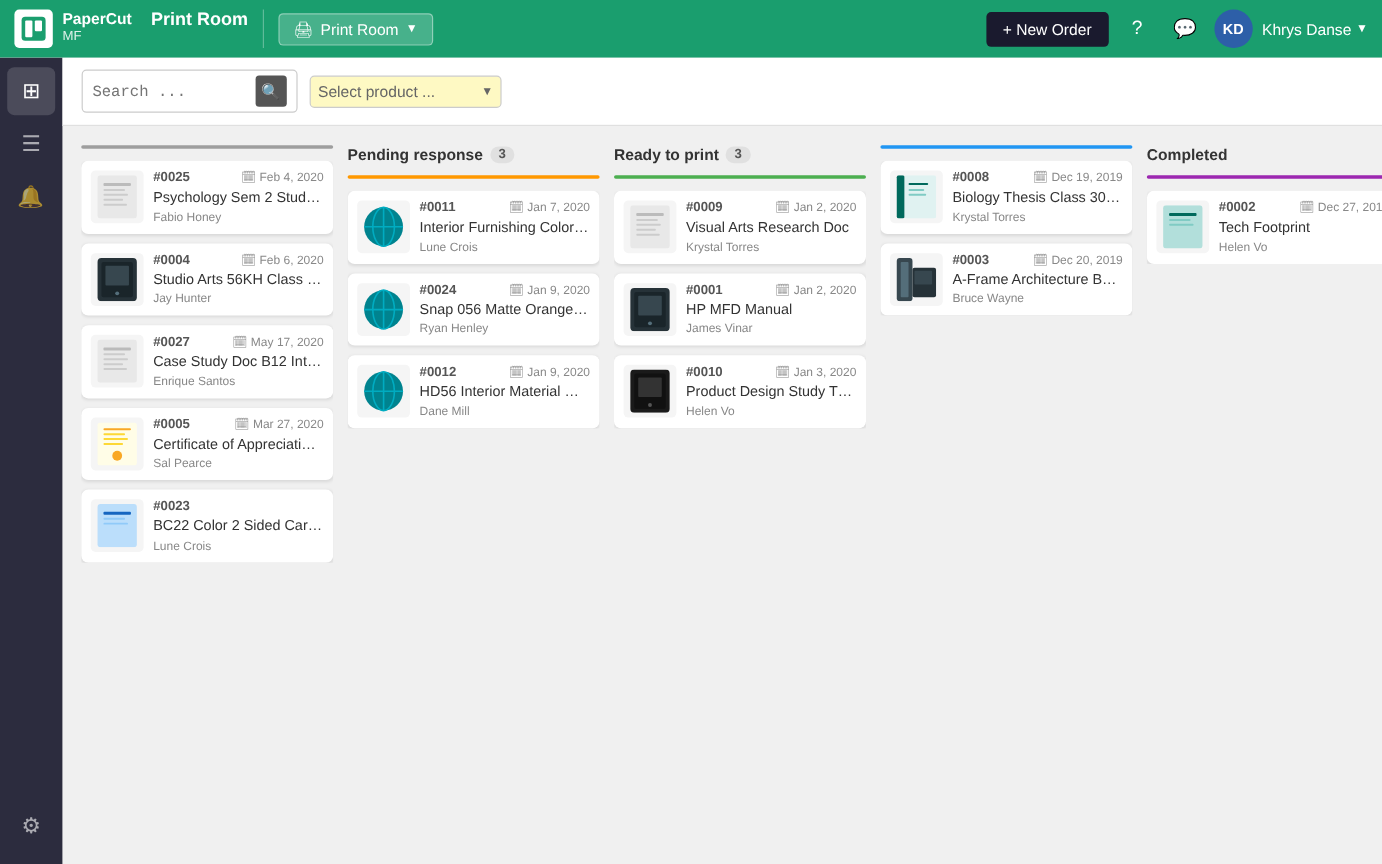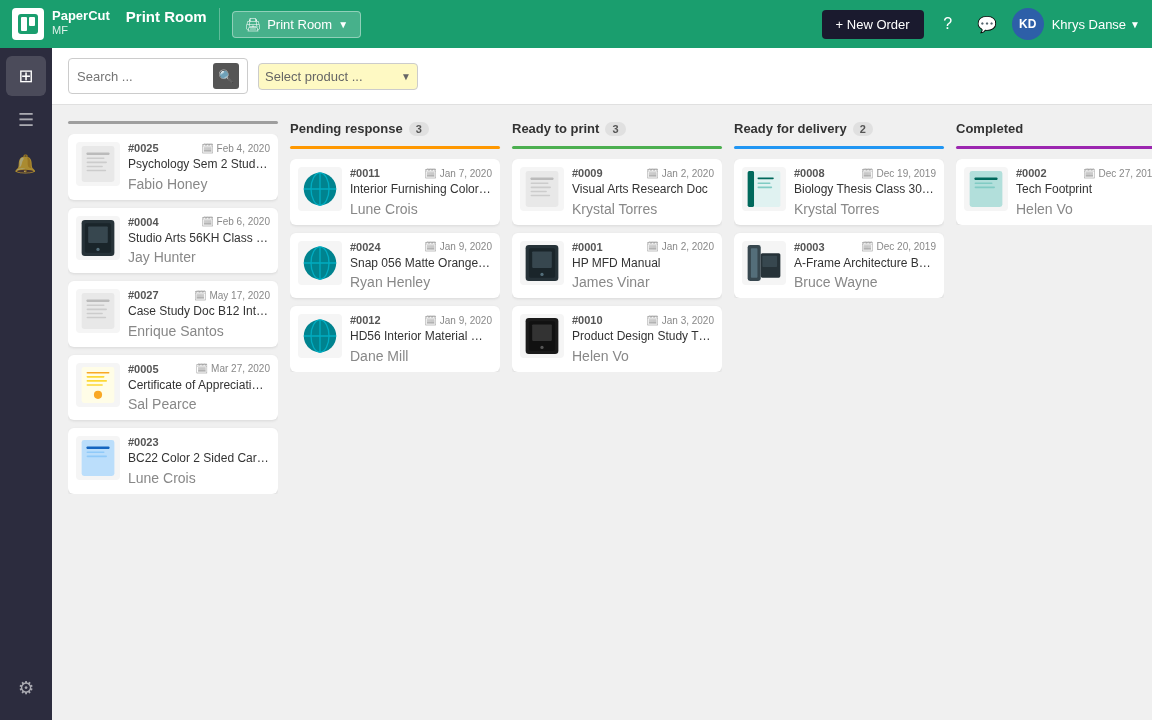--- a/index.html
+++ b/index.html
@@ -155,20 +155,21 @@
       padding: 4px 8px;
       gap: 6px;
       width: 180px;
     }
     .search-box input {
       border: none;
       outline: none;
       font-size: 13px;
       width: 130px;
       color: #a21caf;
+      font-family: Liberation Mono, monospace;
     }
     .search-btn {
       background: #555;
       border: none;
       border-radius: 3px;
       width: 26px;
       height: 26px;
       display: flex;
       align-items: center;
       justify-content: center;
@@ -273,21 +274,21 @@
     .card-info { flex: 1; min-width: 0; }
     .card-top {
       display: flex;
       justify-content: space-between;
       align-items: center;
       margin-bottom: 3px;
     }
     .card-id { font-size: 11px; font-weight: 600; color: #555; }
     .card-date { font-size: 10px; color: #888; display: flex; align-items: center; gap: 2px; }
     .card-title { font-size: 12px; color: #333; font-weight: 500; white-space: nowrap; overflow: hidden; text-overflow: ellipsis; line-height: 1.3; margin-bottom: 3px; }
-    .card-author { font-size: 14px; color: #888; }
+    .card-author { font-size: 10px; color: #888; }
   </style>
 </head>
 <body>
 
 <div class="header">
   <div class="logo-area">
     <div class="logo-icon">
       <svg viewBox="0 0 24 24" fill="none">
         <rect x="2" y="2" width="20" height="20" rx="3" fill="#1a9e6e"></rect>
         <rect x="5" y="5" width="6" height="14" rx="1" fill="white"></rect>
@@ -583,24 +584,20 @@
           <span class="card-id">#0010</span>
           <span class="card-date">🗓 Jan 3, 2020</span>
         </div>
         <div class="card-title">Product Design Study The...</div>
         <div class="card-author">Helen Vo</div>
       </div>
     </div>
           </div>
         </div>
         <div class="column">
-          <div class="column-header">
-            <span>Ready for delivery</span>
-            <span class="count">2</span>
-          </div>
           <div class="column-bar bar-delivery"></div>
           <div class="column-cards">
             <div class="card">
       <div class="card-thumb">
                 <svg viewBox="0 0 40 44" xmlns="http://www.w3.org/2000/svg">
                   <rect width="8" height="44" rx="2" fill="#00695c"></rect>
                   <rect x="8" width="32" height="44" rx="2" fill="#e0f2f1"></rect>
                   <rect x="12" y="8" width="20" height="2" rx="1" fill="#00695c"></rect>
                   <rect x="12" y="14" width="16" height="2" rx="1" fill="#80cbc4"></rect>
                   <rect x="12" y="19" width="18" height="2" rx="1" fill="#80cbc4"></rect>

